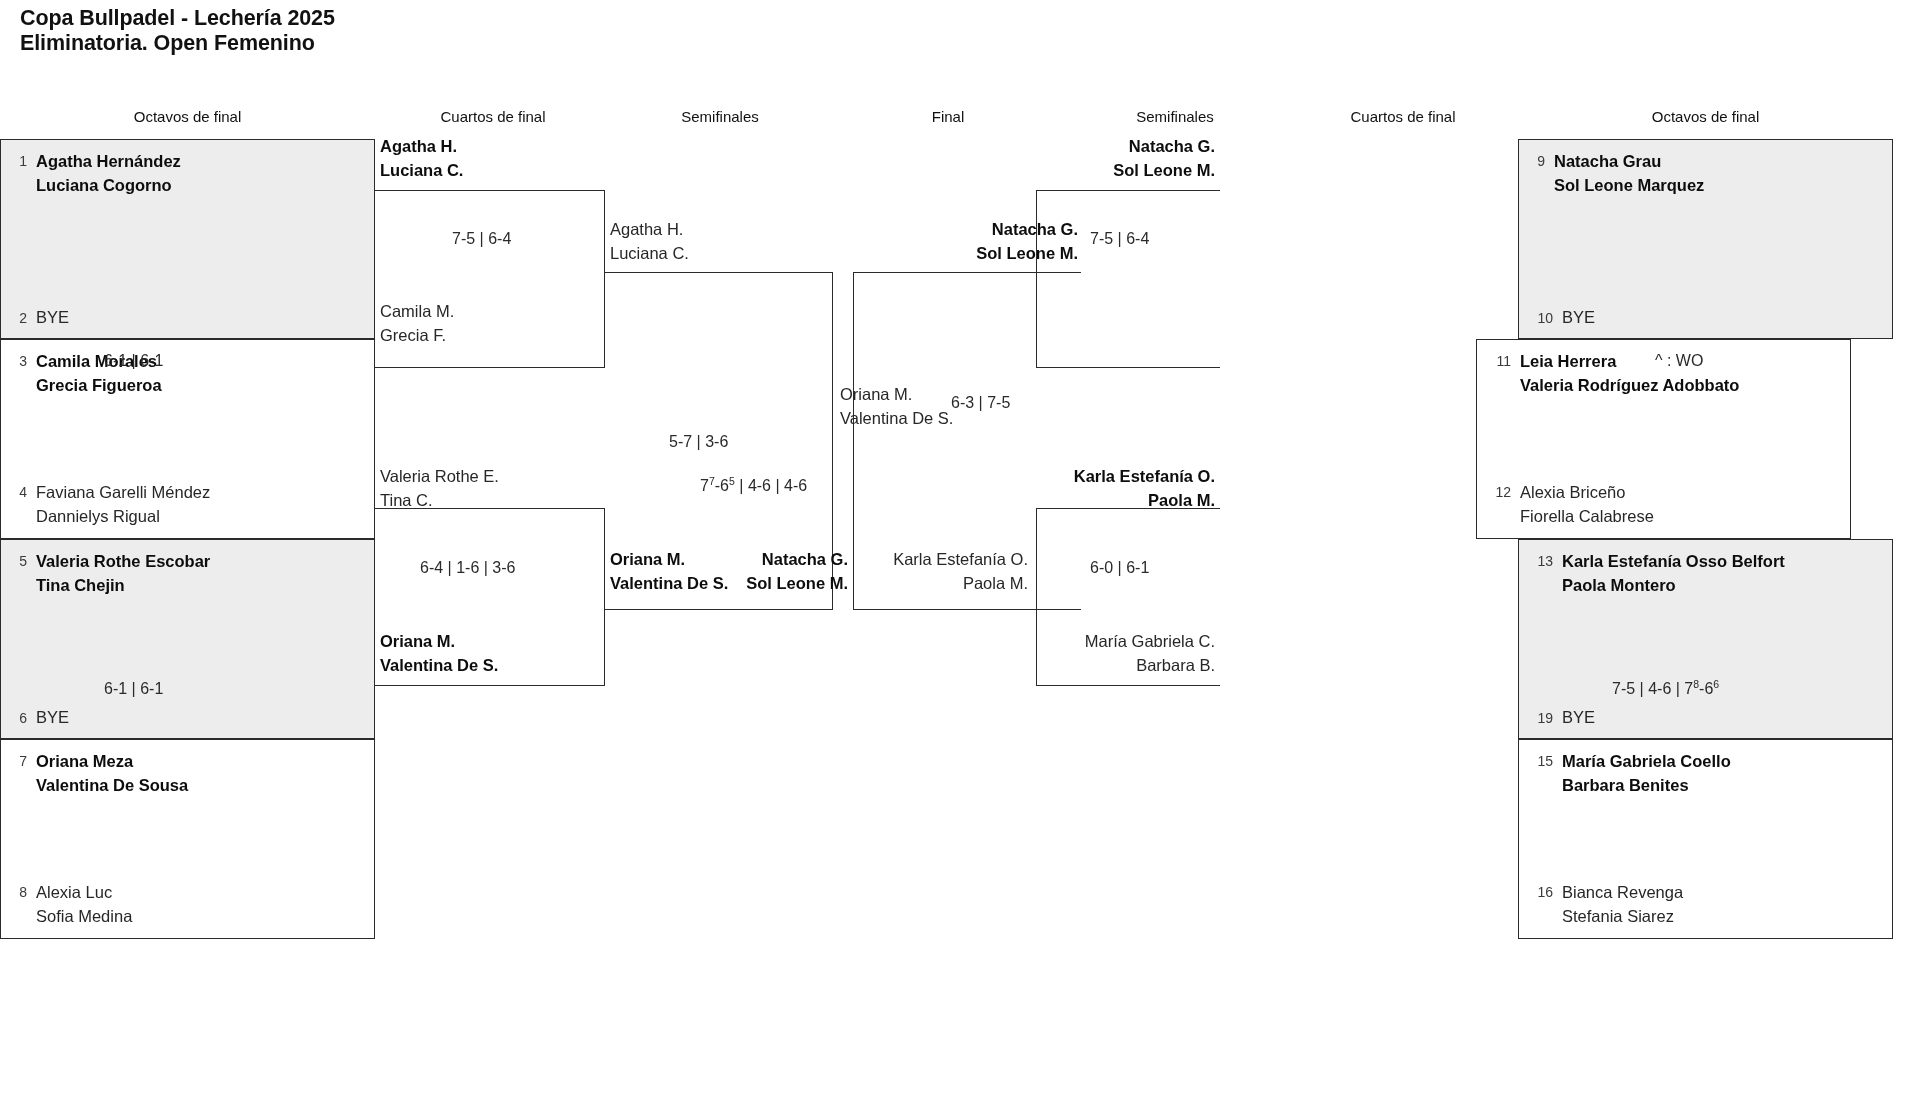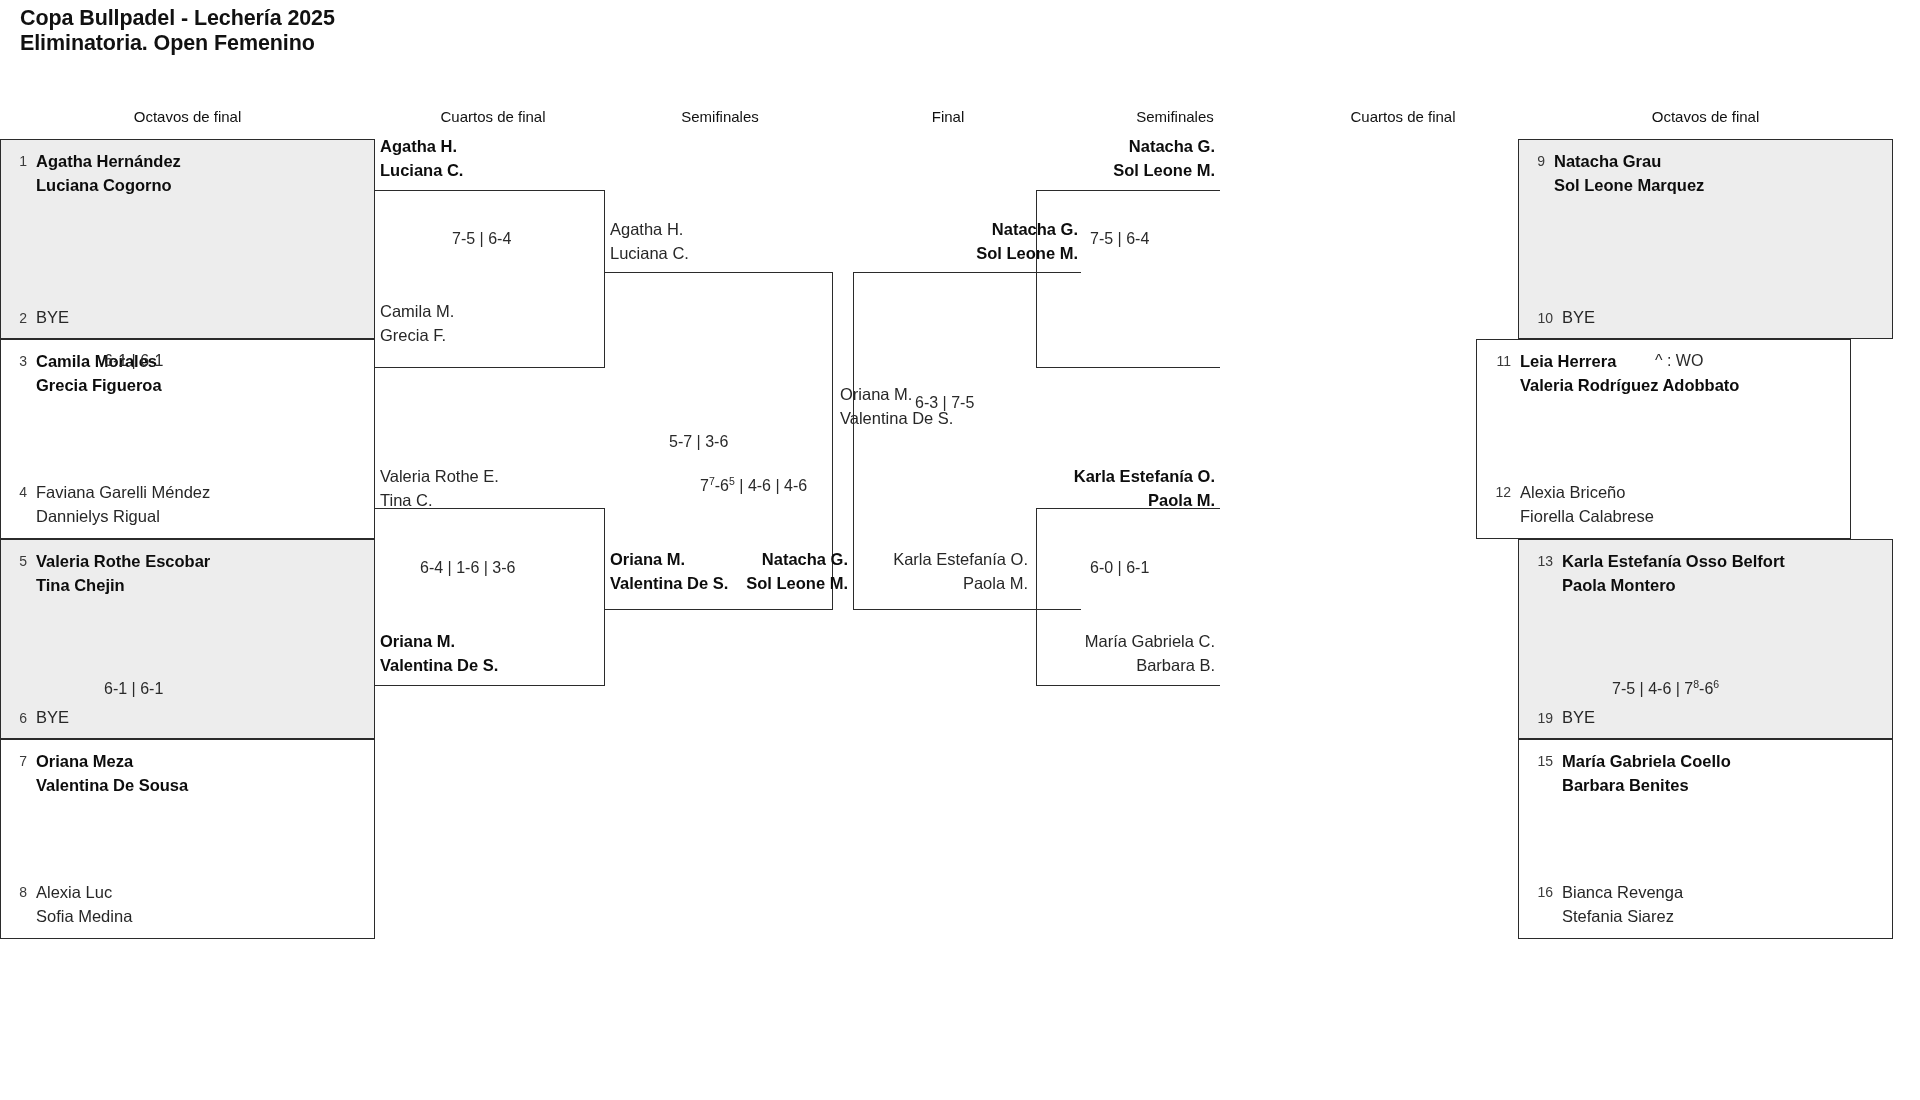--- a/index.html
+++ b/index.html
@@ -220,21 +220,21 @@
   <div class="mbox no-right" style="left:853px; top:272px; width:228px; height:338px;"></div>
 
   <div class="slot bold ralign" style="left:853px; top:218px; width:225px;">
     <span class="nm">Natacha G.</span>
     <span class="nm">Sol Leone M.</span>
   </div>
   <div class="slot reg ralign" style="left:853px; top:548px; width:175px;">
     <span class="nm">Karla Estefanía O.</span>
     <span class="nm">Paola M.</span>
   </div>
-  <div class="score" style="left:915px; top:394px;">6-3 | 7-5</div>
+  <div class="score" style="left:951px; top:394px;">6-3 | 7-5</div>
 
   <div class="mbox no-right" style="left:1036px; top:190px; width:184px; height:178px;"></div>
   <div class="mbox no-right" style="left:1036px; top:508px; width:184px; height:178px;"></div>
 
   <div class="slot bold ralign" style="left:1020px; top:135px; width:195px;">
     <span class="nm">Natacha G.</span>
     <span class="nm">Sol Leone M.</span>
   </div>
   <div class="score" style="left:1090px; top:230px;">7-5 | 6-4</div>
 

